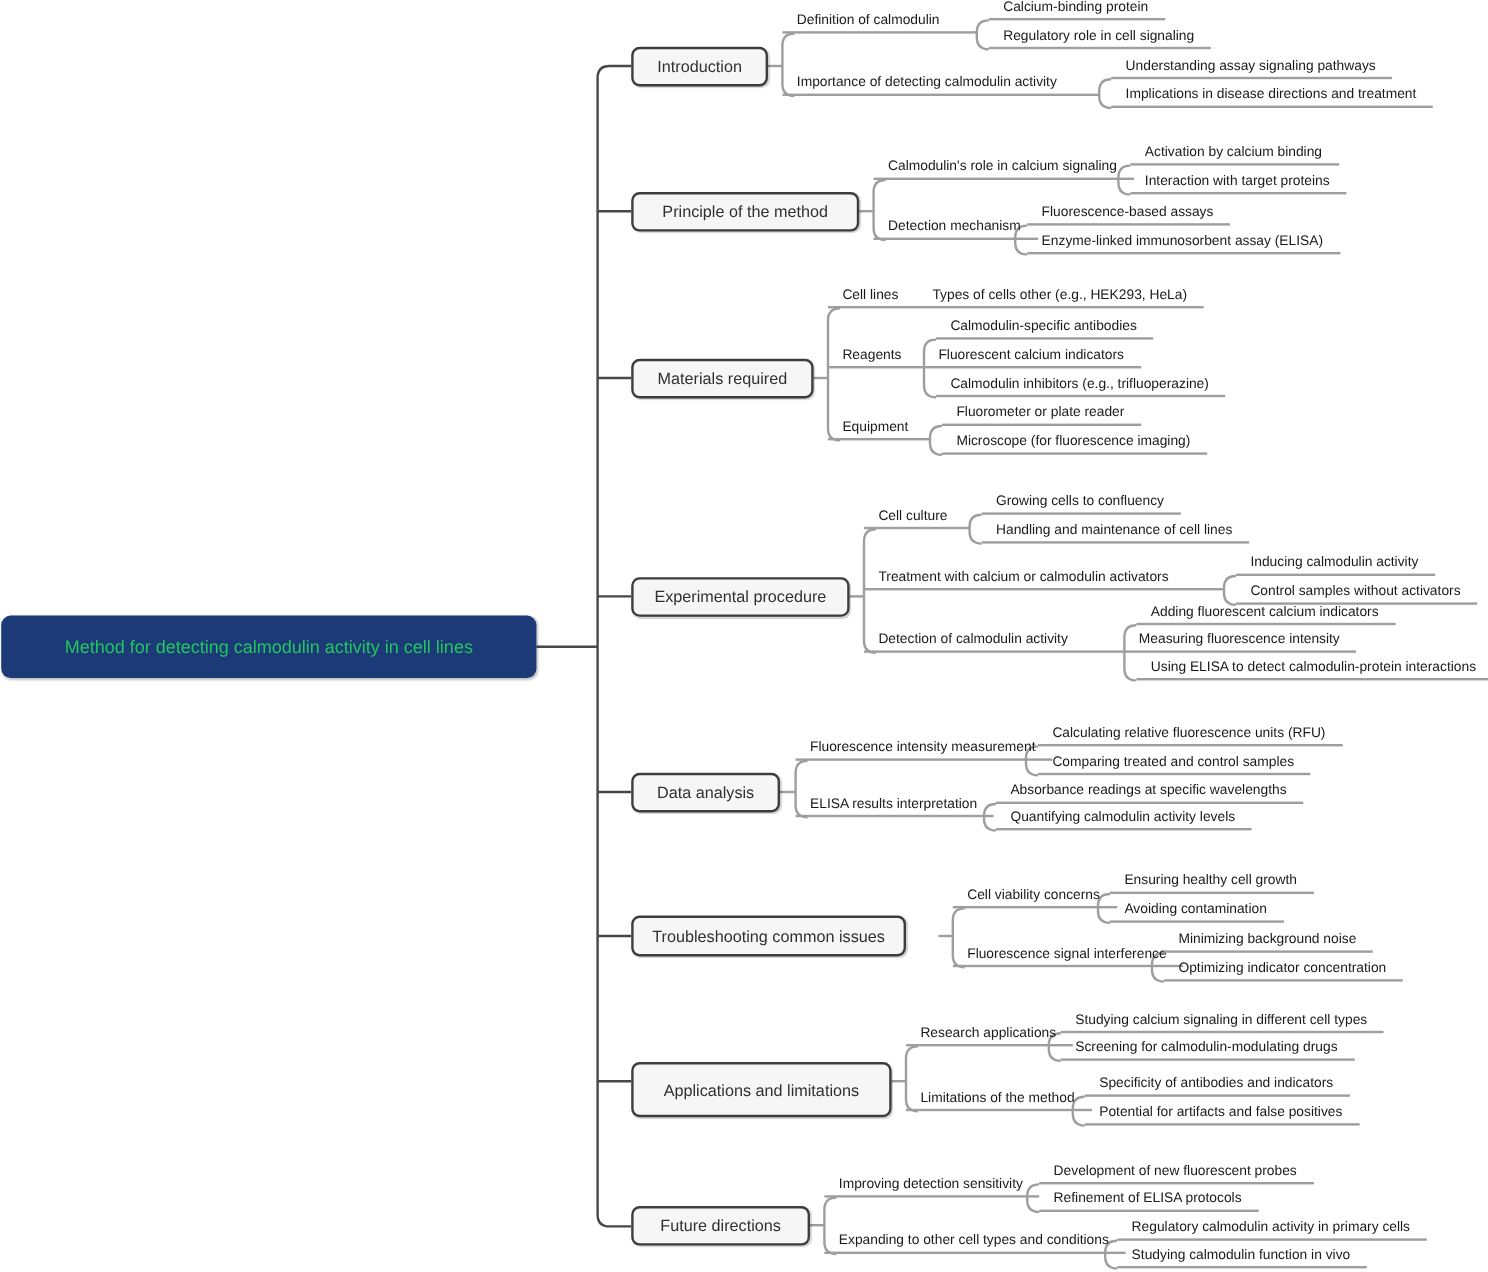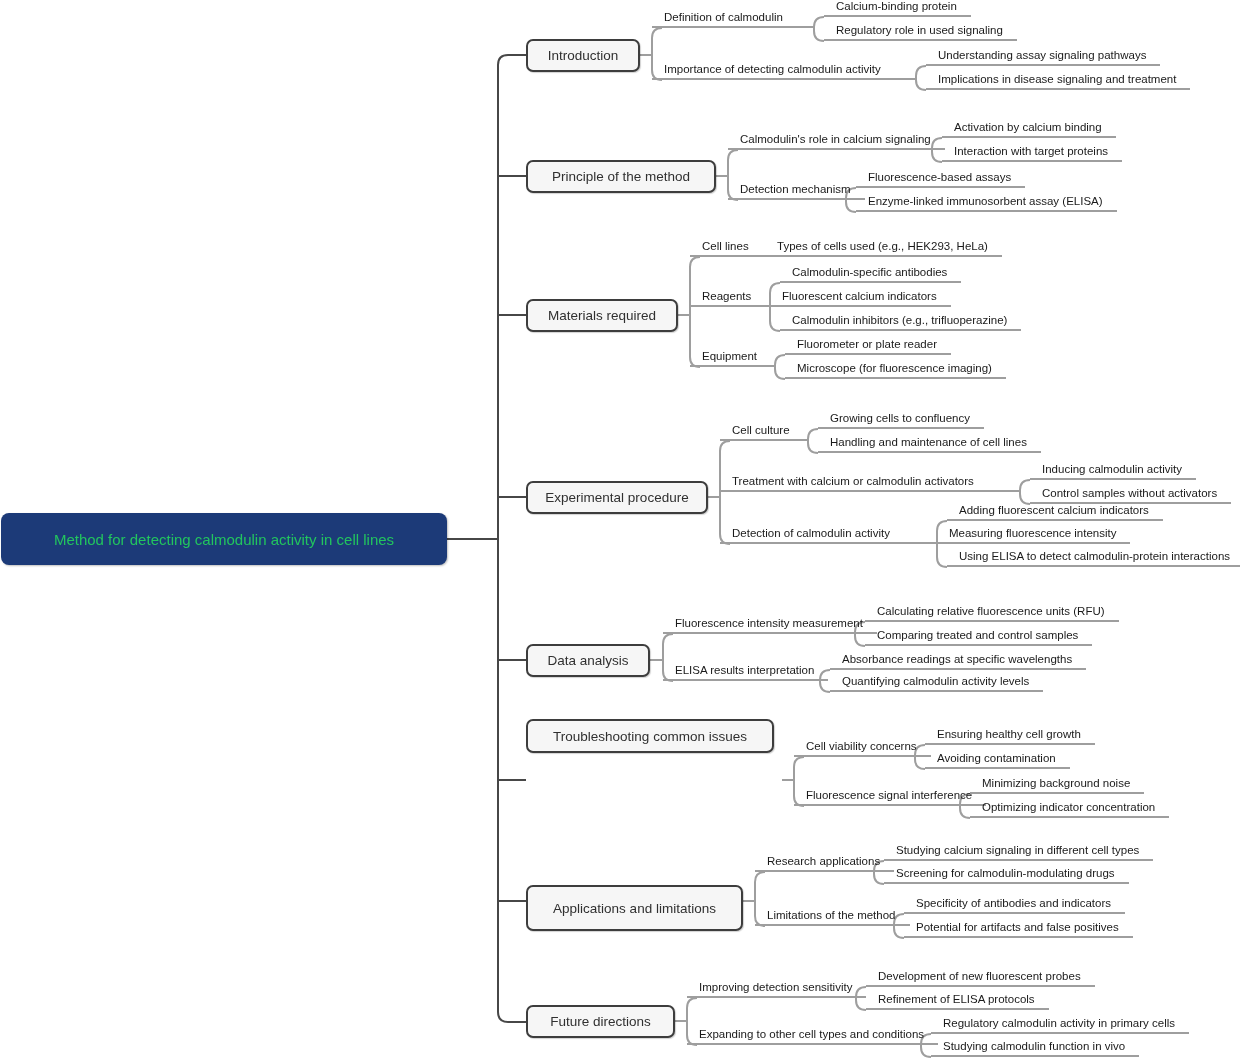--- a/index.html
+++ b/index.html
@@ -69,21 +69,21 @@
   </g>
 </svg>
 
 <div class="root" style="left:1px;top:513px;width:446px;height:52px">Method for detecting calmodulin activity in cell lines</div>
 
 <div class="l1" style="left:526px;top:39px;width:114px;height:33px">Introduction</div>
 <div class="l1" style="left:526px;top:160px;width:190px;height:33px">Principle of the method</div>
 <div class="l1" style="left:526px;top:299px;width:152px;height:33px">Materials required</div>
 <div class="l1" style="left:526px;top:481px;width:182px;height:33px">Experimental procedure</div>
 <div class="l1" style="left:526px;top:644px;width:124px;height:33px">Data analysis</div>
-<div class="l1" style="left:526px;top:719px;width:248px;height:34px">Troubleshooting common issues</div>
+<div class="l1" style="left:526px;top:763px;width:229px;height:34px">Troubleshooting common issues</div>
 <div class="l1" style="left:526px;top:885px;width:217px;height:46px">Applications and limitations</div>
 <div class="l1" style="left:526px;top:1005px;width:149px;height:33px">Future directions</div>
 
 <div class="nd" style="left:652px;top:10px;min-width:162px">Definition of calmodulin</div>
 <div class="nd" style="left:652px;top:62px;min-width:264px">Importance of detecting calmodulin activity</div>
 <div class="nd" style="left:728px;top:132px;min-width:204px">Calmodulin's role in calcium signaling</div>
 <div class="nd" style="left:728px;top:182px;min-width:118px">Detection mechanism</div>
 <div class="nd" style="left:690px;top:239px;min-width:75px">Cell lines</div>
 <div class="nd" style="left:690px;top:289px;min-width:80px">Reagents</div>
 <div class="nd" style="left:690px;top:349px;min-width:85px">Equipment</div>
@@ -93,28 +93,28 @@
 <div class="nd" style="left:663px;top:616px;min-width:192px">Fluorescence intensity measurement</div>
 <div class="nd" style="left:663px;top:663px;min-width:157px">ELISA results interpretation</div>
 <div class="nd" style="left:794px;top:739px;min-width:121px">Cell viability concerns</div>
 <div class="nd" style="left:794px;top:788px;min-width:166px">Fluorescence signal interference</div>
 <div class="nd" style="left:755px;top:854px;min-width:119px">Research applications</div>
 <div class="nd" style="left:755px;top:908px;min-width:139px">Limitations of the method</div>
 <div class="nd" style="left:687px;top:980px;min-width:169px">Improving detection sensitivity</div>
 <div class="nd" style="left:687px;top:1027px;min-width:234px">Expanding to other cell types and conditions</div>
 
 <div class="nd" style="left:824px;top:-1px">Calcium-binding protein</div>
-<div class="nd" style="left:824px;top:23px">Regulatory role in used signaling</div>
+<div class="nd" style="left:824px;top:23px">Regulatory role in cell signaling</div>
 <div class="nd" style="left:926px;top:48px">Understanding assay signaling pathways</div>
-<div class="nd" style="left:926px;top:72px">Implications in disease signaling and treatment</div>
+<div class="nd" style="left:926px;top:72px">Implications in disease directions and treatment</div>
 <div class="nd" style="left:942px;top:120px">Activation by calcium binding</div>
 <div class="nd" style="left:942px;top:144px">Interaction with target proteins</div>
 <div class="nd" style="left:856px;top:170px">Fluorescence-based assays</div>
 <div class="nd" style="left:856px;top:194px">Enzyme-linked immunosorbent assay (ELISA)</div>
-<div class="nd" style="left:765px;top:239px">Types of cells used (e.g., HEK293, HeLa)</div>
+<div class="nd" style="left:765px;top:239px">Types of cells other (e.g., HEK293, HeLa)</div>
 <div class="nd" style="left:780px;top:265px">Calmodulin-specific antibodies</div>
 <div class="nd" style="left:770px;top:289px">Fluorescent calcium indicators</div>
 <div class="nd" style="left:780px;top:313px">Calmodulin inhibitors (e.g., trifluoperazine)</div>
 <div class="nd" style="left:785px;top:337px">Fluorometer or plate reader</div>
 <div class="nd" style="left:785px;top:361px">Microscope (for fluorescence imaging)</div>
 <div class="nd" style="left:818px;top:411px">Growing cells to confluency</div>
 <div class="nd" style="left:818px;top:435px">Handling and maintenance of cell lines</div>
 <div class="nd" style="left:1030px;top:462px">Inducing calmodulin activity</div>
 <div class="nd" style="left:1030px;top:486px">Control samples without activators</div>
 <div class="nd" style="left:947px;top:503px">Adding fluorescent calcium indicators</div>

